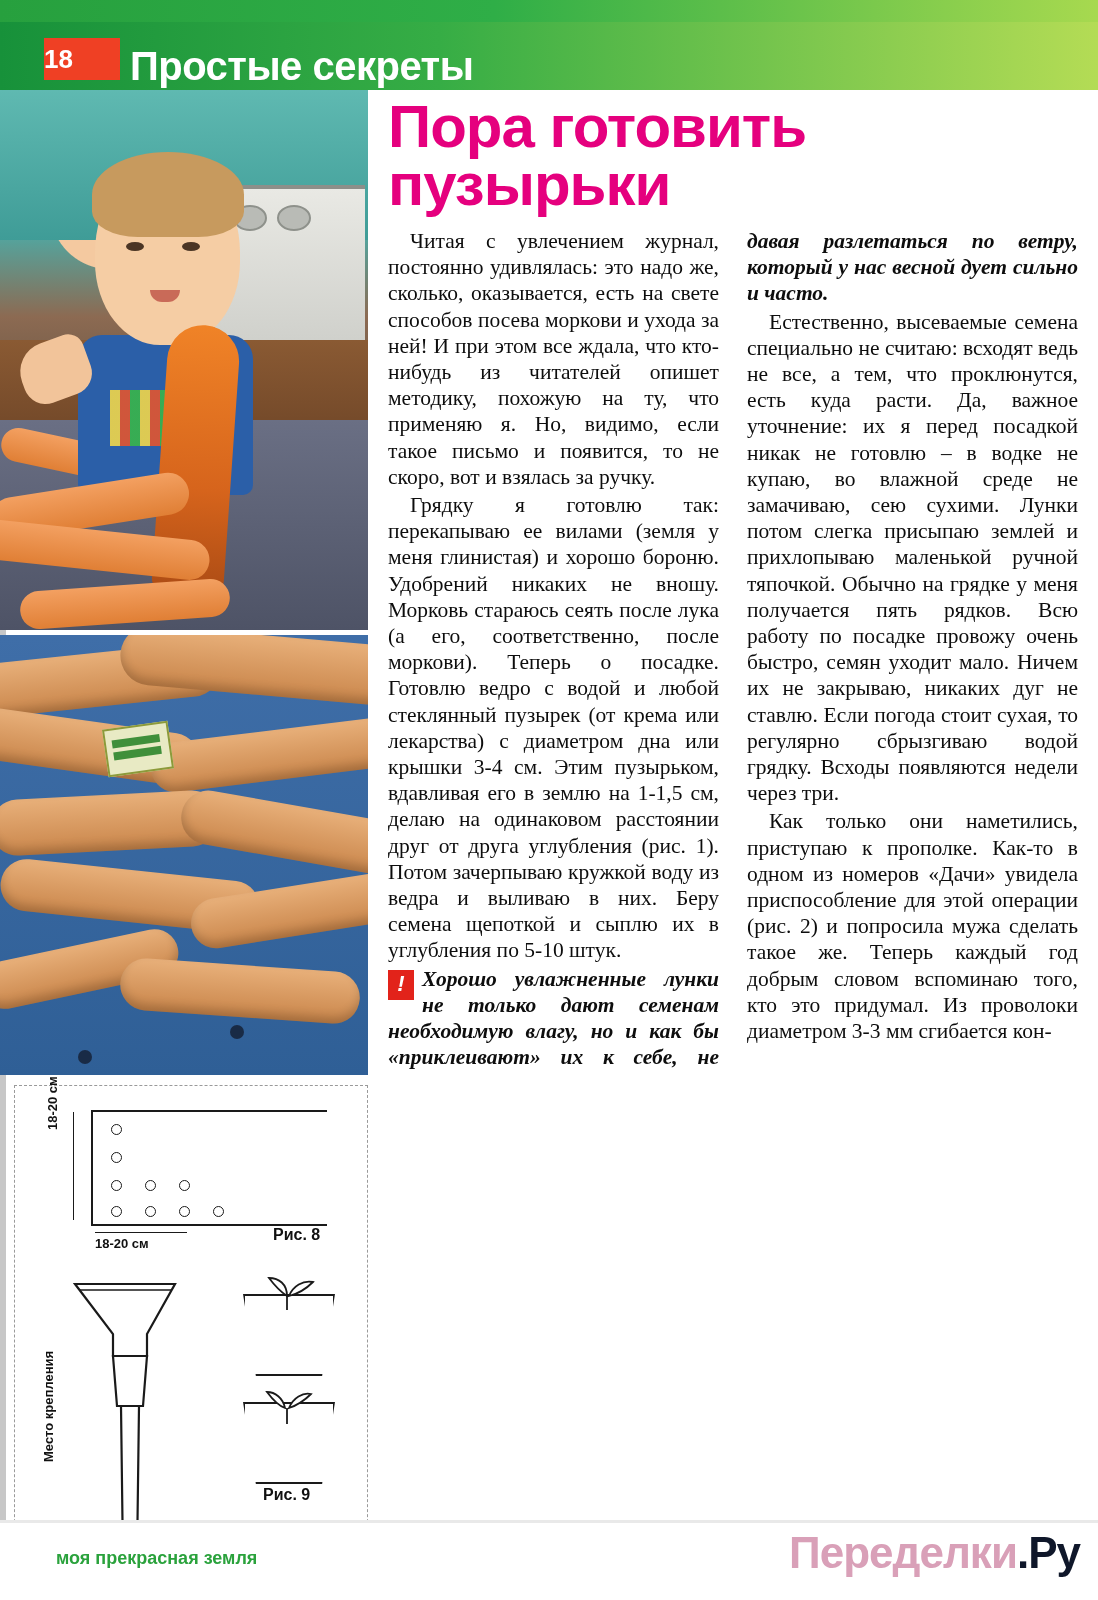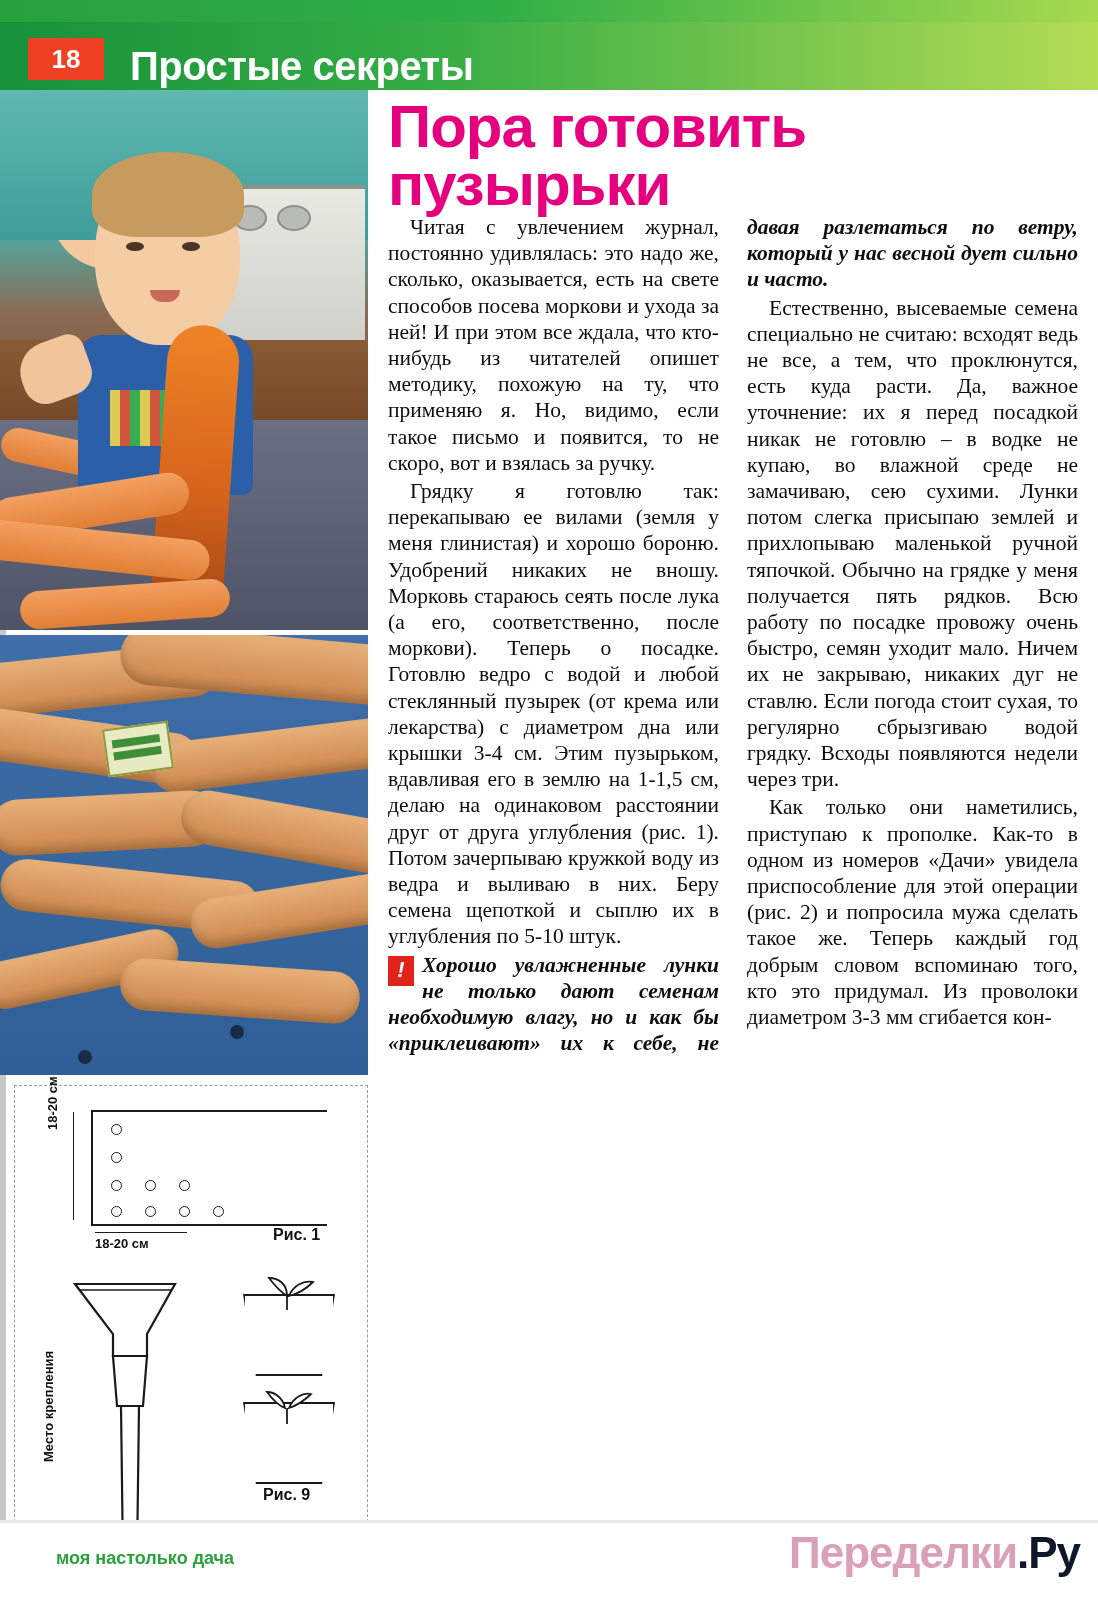--- a/index.html
+++ b/index.html
@@ -25,26 +25,25 @@
   }
   .header-inner {
     position: absolute;
     left: 0; top: 22px;
     width: 1098px;
     height: 68px;
     background: linear-gradient(90deg, #17913a 0%, #36ad45 40%, #b4dc55 100%);
   }
   .page-number-box {
     position: absolute;
-    left: 28px; top: 38px;
+    left: 44px; top: 38px;
     width: 76px; height: 42px;
     background: #ef4024;
     display: flex;
     align-items: center;
-    justify-content: center;
   }
   .page-number-box span {
     color: #ffffff;
     font-family: "Liberation Sans", sans-serif;
     font-weight: bold;
     font-size: 26px;
   }
   .header-title {
     position: absolute;
     left: 130px; top: 32px;
@@ -275,21 +274,21 @@
     width: 690px;
     height: 1420px;
   }
   .headline {
     color: #e5007e;
     font-family: "Liberation Sans", sans-serif;
     font-weight: bold;
     font-size: 60px;
     line-height: 58px;
     letter-spacing: -1px;
-    margin: 0 0 0 0;
+    margin: 0 0 14px 0;
   }
   .lede {
     font-family: "Liberation Serif", serif;
     font-style: italic;
     font-size: 24px;
     line-height: 30px;
     color: #111;
     margin: 4px 0 18px 0;
     text-align: justify;
   }
@@ -432,21 +431,21 @@
         <div class="fig-hole" style="left:52px; top:68px;"></div>
         <div class="fig-hole" style="left:52px; top:94px;"></div>
         <div class="fig-hole" style="left:86px; top:68px;"></div>
         <div class="fig-hole" style="left:86px; top:94px;"></div>
         <div class="fig-hole" style="left:120px; top:94px;"></div>
       </div>
       <div class="fig1-vline"></div>
       <div class="fig1-vlabel">18-20 см</div>
       <div class="fig1-hline"></div>
       <div class="fig1-hlabel">18-20 см</div>
-      <div class="fig-caption cap1">Рис. 1</div>
+      <div class="fig-caption cap1">Рис. 8</div>
     </div>
 
     <div class="fig2-wrap">
       <svg width="190" height="300" viewBox="0 0 190 300">
         <path d="M40 8 L140 8 L112 58 L112 80 L78 80 L78 58 Z" fill="#ffffff" stroke="#1a1a1a" stroke-width="2.2"></path>
         <path d="M78 80 L112 80 L108 130 L82 130 Z" fill="#ffffff" stroke="#1a1a1a" stroke-width="2.2"></path>
         <path d="M86 130 L104 130 L102 284 L88 284 Z" fill="#ffffff" stroke="#1a1a1a" stroke-width="2.2"></path>
         <path d="M88 284 Q95 298 102 284" fill="#ffffff" stroke="#1a1a1a" stroke-width="2.2"></path>
         <line x1="44" y1="14" x2="136" y2="14" stroke="#1a1a1a" stroke-width="1.4"></line>
       </svg>
@@ -478,16 +477,16 @@
     <p>Грядку я готовлю так: перекапываю ее вилами (земля у меня глинистая) и хорошо бороню. Удобрений никаких не вношу. Морковь стараюсь сеять после лука (а его, соответственно, после моркови). Теперь о посадке. Готовлю ведро с водой и любой стеклянный пузырек (от крема или лекарства) с диаметром дна или крышки 3-4 см. Этим пузырьком, вдавливая его в землю на 1-1,5 см, делаю на одинаковом расстоянии друг от друга углубления (рис. 1). Потом зачерпываю кружкой воду из ведра и выливаю в них. Беру семена щепоткой и сыплю их в углубления по 5-10 штук.</p>
     <p class="note noind">
       <span class="note-mark">!</span><span>Хорошо увлажненные лунки не только дают семенам необходимую влагу, но и как бы «приклеивают» их к себе, не давая разлетаться по ветру, который у нас весной дует сильно и часто.</span>
     </p>
     <p>Естественно, высеваемые семена специально не считаю: всходят ведь не все, а тем, что проклюнутся, есть куда расти. Да, важное уточнение: их я перед посадкой никак не готовлю – в водке не купаю, во влажной среде не замачиваю, сею сухими. Лунки потом слегка присыпаю землей и прихлопываю маленькой ручной тяпочкой. Обычно на грядке у меня получается пять рядков. Всю работу по посадке провожу очень быстро, семян уходит мало. Ничем их не закрываю, никаких дуг не ставлю. Если погода стоит сухая, то регулярно сбрызгиваю водой грядку. Всходы появляются недели через три.</p>
     <p>Как только они наметились, приступаю к прополке. Как-то в одном из номеров «Дачи» увидела приспособление для этой операции (рис. 2) и попросила мужа сделать такое же. Теперь каждый год добрым словом вспоминаю того, кто это придумал. Из проволоки диаметром 3-3 мм сгибается кон-</p>
   </div>
 </div>
 
 <div class="footer-bar"></div>
-<div class="footer-logo">моя настолько дача</div>
+<div class="footer-logo">моя прекрасная земля</div>
 <div class="watermark">
   <span>Переделки</span><span class="accent">.Ру</span>
 </div>
 
 </body></html>

